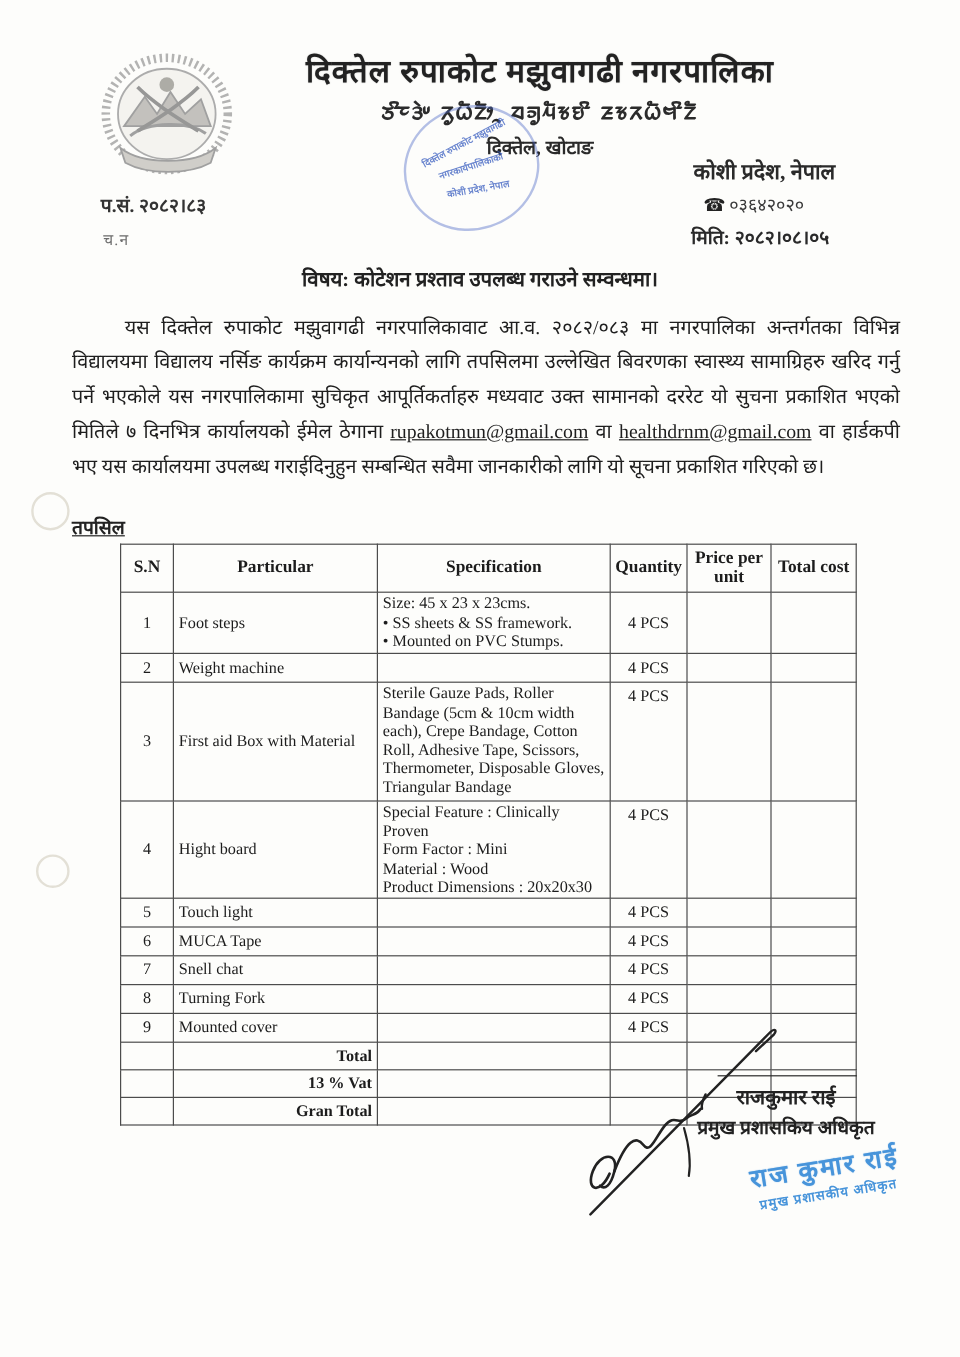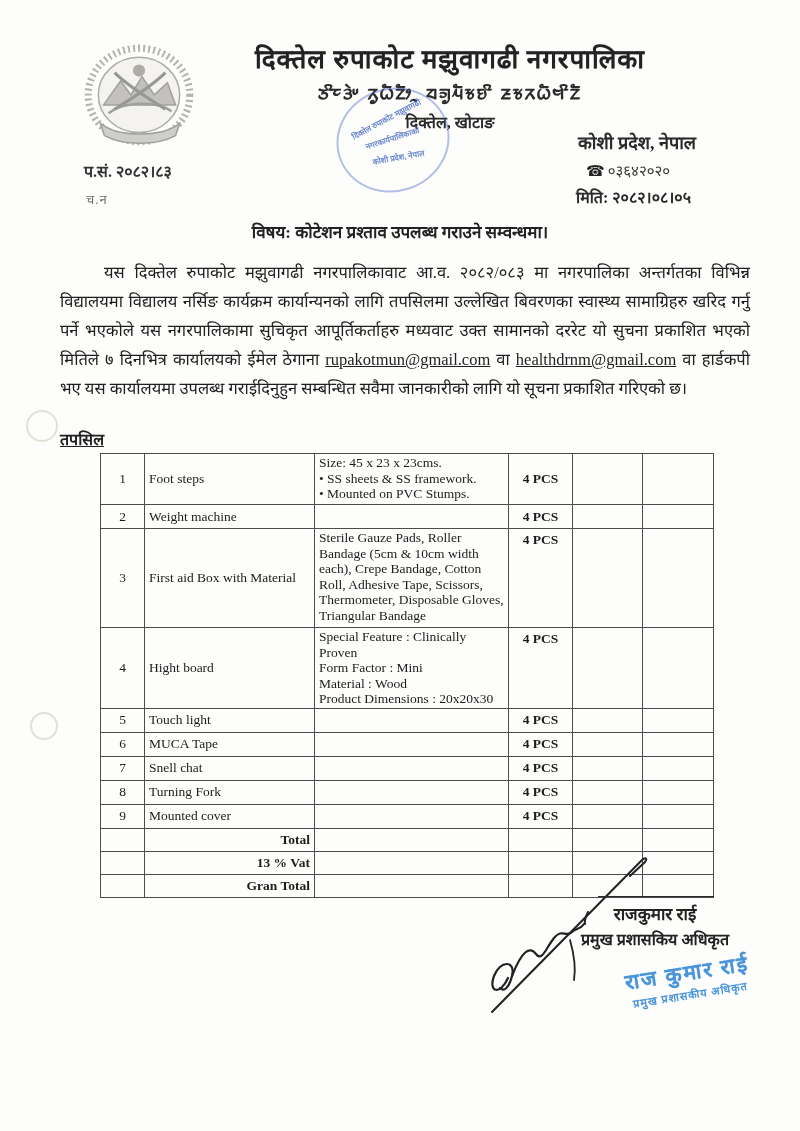--- a/index.html
+++ b/index.html
@@ -55,21 +55,21 @@
   table.quote{position:absolute;left:100px;top:453px;border-collapse:collapse;
     table-layout:fixed;width:613px;font-family:"Liberation Serif","DejaVu Serif",serif;}
   table.quote td,table.quote th{border:1.4px solid #4c4c4c;padding:1px 4px;
     font-size:13.5px;line-height:15.5px;color:#1c1c1c;overflow:hidden;}
   table.quote th{font-size:14.5px;font-weight:bold;text-align:center;padding:4px 2px;}
   col.c-sn{width:44px;} col.c-part{width:170px;} col.c-spec{width:194px;}
   col.c-qty{width:64px;} col.c-price{width:70px;} col.c-total{width:71px;}
   .cell-sn{text-align:center;vertical-align:middle;}
   .cell-part{vertical-align:middle;padding-left:8px;}
   .cell-spec{vertical-align:top;}
-  .cell-qty{text-align:center;vertical-align:middle;font-weight:bold;}
+  .cell-qty{text-align:center;vertical-align:middle;}
   .cell-qty.vtop{vertical-align:top;padding-top:3px;}
   .tot-label{text-align:right;font-weight:bold;padding-right:10px;font-size:14.5px;}
   tr.h-r1 td{height:48px;} tr.h-sm td{height:21px;} tr.h-r3 td{height:94px;}
   tr.h-r4 td{height:64px;} tr.h-tot td{height:20px;}
 
   
   .sig-svg{position:absolute;left:470px;top:850px;width:320px;height:170px;}
   .sig-rule{position:absolute;left:598px;top:896px;width:116px;border-top:1.4px solid #2a2a2a;}
   .sig-name{position:absolute;left:560px;top:902px;width:190px;text-align:center;
     font-size:17px;font-weight:bold;color:#222;}
@@ -130,20 +130,28 @@
   <table class="quote">
     <colgroup>
       <col class="c-sn">
         <col class="c-part">
         <col class="c-spec">
       <col class="c-qty">
         <col class="c-price">
         <col class="c-total">
     </colgroup>
     <tbody>
+        <tr>
+      <th>S.N</th>
+      <th>Particular</th>
+      <th>Specification</th>
+      <th>Quantity</th>
+      <th>Price per unit</th>
+      <th>Total cost</th>
+    </tr>
     <tr class="h-r1">
       <td class="cell-sn">1</td>
       <td class="cell-part">Foot steps</td>
       <td class="cell-spec">
         <div>Size: 45 x 23 x 23cms.</div>
         <div>• SS sheets &amp; SS framework.</div>
         <div>• Mounted on PVC Stumps.</div>
       </td>
       <td class="cell-qty">4 PCS</td>
       <td></td>

